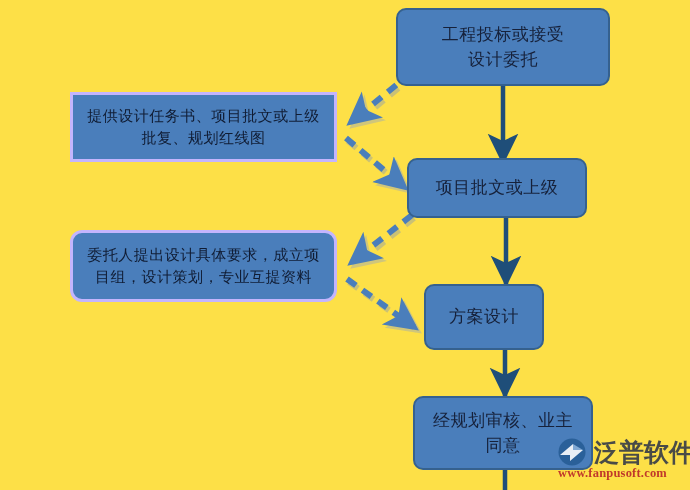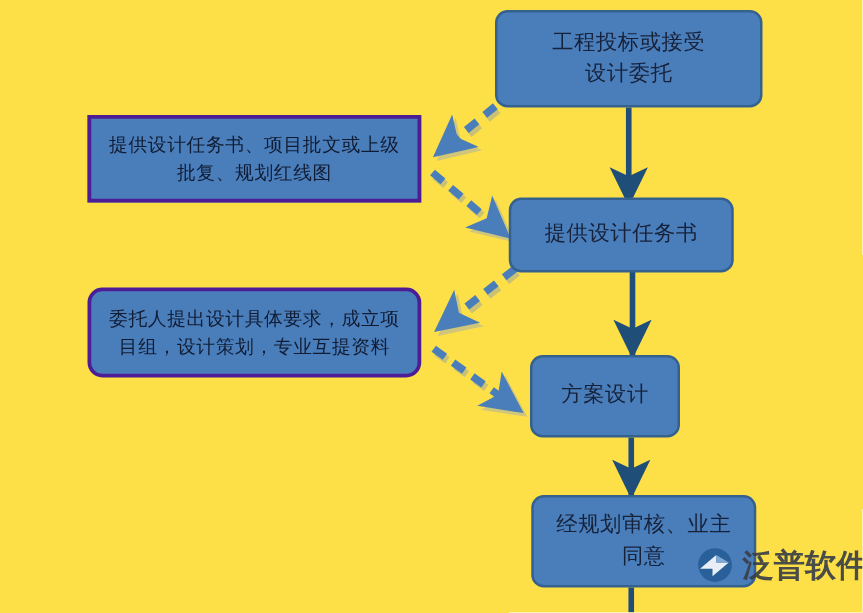--- a/index.html
+++ b/index.html
@@ -37,21 +37,21 @@
     border: 2px solid #35618f;
     line-height: 1.5;
     letter-spacing: 0.5px;
     font-weight: 500;
   }
   .node-rounded {
     border-radius: 10px;
     font-size: 17px;
   }
   .node-note {
-    border: 3px solid #4c1d95;
+    border: 3px solid #c4b5fd;
     border-radius: 0;
     font-size: 15px;
     color: #101c33;
   }
   .node-inner {
     padding: 0 8px;
     width: 100%;
     white-space: pre-line;
   }
   .watermark {
@@ -133,28 +133,28 @@
 
     <line x1="347" y1="279" x2="414" y2="327" stroke="#4a7ebb" stroke-width="6" stroke-dasharray="11 8" marker-end="url(#arrowDash)"></line>
   </svg>
 
   <div class="node-box node-rounded" style="left:396px; top:8px; width:214px; height:78px;">
     <span class="node-inner">工程投标或接受
 设计委托</span>
   </div>
 
   <div class="node-box node-rounded" style="left:407px; top:158px; width:180px; height:60px;">
-    <span class="node-inner">提供设计任务书</span>
+    <span class="node-inner">项目批文或上级</span>
   </div>
 
   <div class="node-box node-rounded" style="left:424px; top:284px; width:120px; height:66px;">
     <span class="node-inner">方案设计</span>
   </div>
 
-  <div class="node-box node-rounded" style="left:413px; top:396px; width:180px; height:74px;margin-left:12px;">
+  <div class="node-box node-rounded" style="left:413px; top:396px; width:180px; height:74px;">
     <span class="node-inner">经规划审核、业主
 同意</span>
   </div>
 
   <div class="node-box node-note" style="left:70px; top:92px; width:267px; height:70px;">
     <span class="node-inner">提供设计任务书、项目批文或上级
 批复、规划红线图</span>
   </div>
 
   <div class="node-box node-note" style="left:70px; top:230px; width:267px; height:72px;border-radius:12px;">
@@ -162,15 +162,16 @@
 目组，设计策划，专业互提资料</span>
   </div>
 
   <div class="watermark">
     <svg class="wm-logo" viewBox="0 0 36 28">
       <circle cx="16" cy="14" r="13.5" fill="#2a6099"></circle>
       <path d="M4 17 L17 6 L17 12 L27 12 L14 23 L14 17 Z" fill="#e8eef5"></path>
       <path d="M17 6 L17 12 L27 12 Z" fill="#7fa8d4"></path>
     </svg>
     <div class="wm-text">泛普软件</div>
+    <div class="wm-url">www.fanpusoft.com</div>
   </div>
 
 </div>
 
 </body></html>

